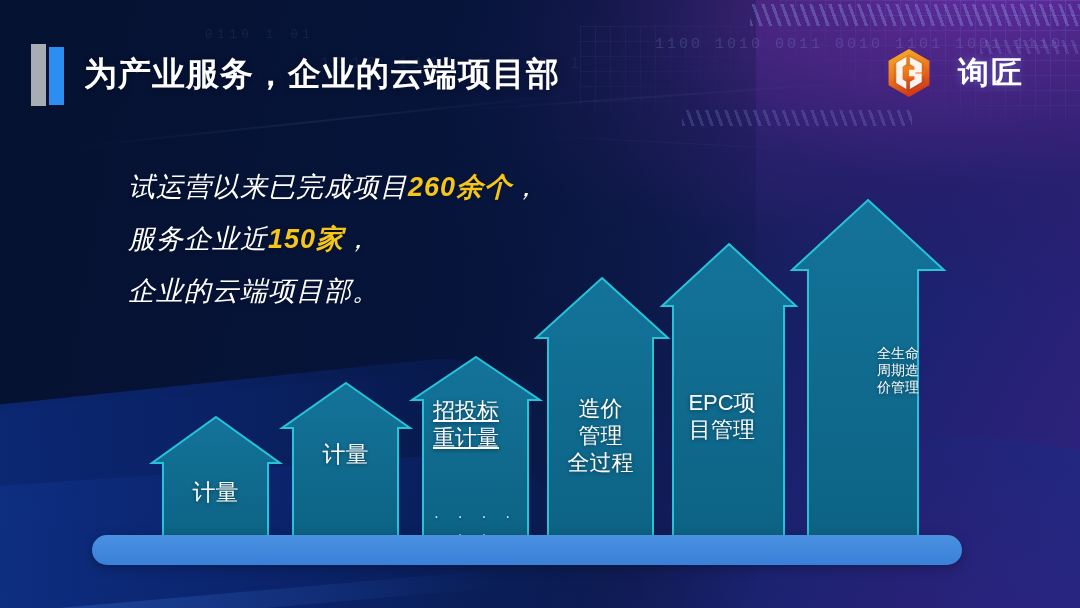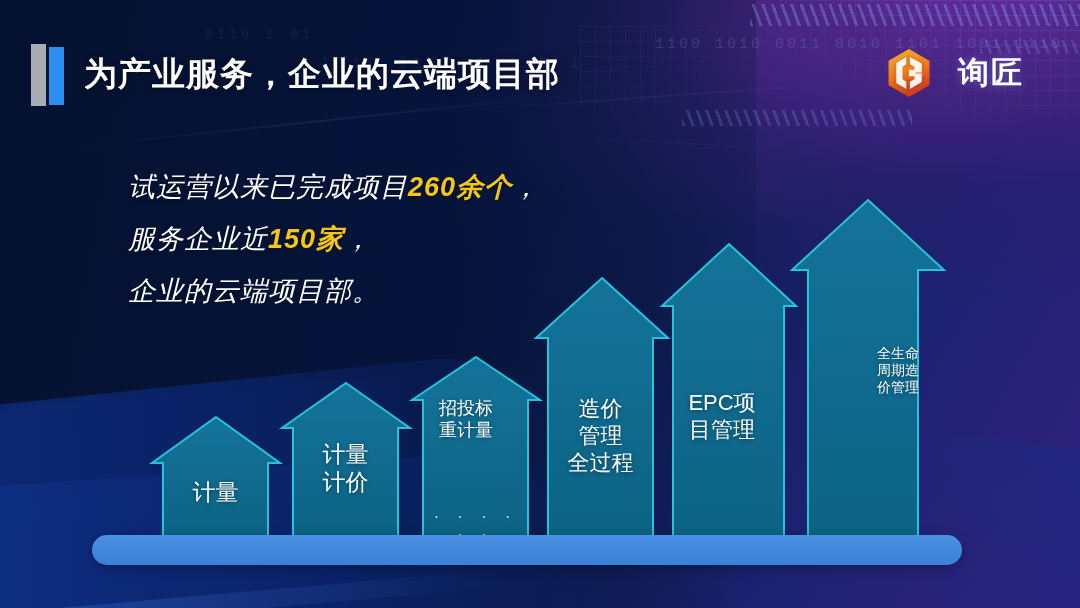--- a/index.html
+++ b/index.html
@@ -228,22 +228,22 @@
       </defs>
       <path d="M 216 417 L 280 463 L 268 463 L 268 540 L 163 540 L 163 463 L 152 463 Z" fill="url(#arrGrad)" stroke="#27c4d9" stroke-width="2" stroke-linejoin="miter"></path>
       <path d="M 346 383 L 410 428 L 398 428 L 398 540 L 293 540 L 293 428 L 282 428 Z" fill="url(#arrGrad)" stroke="#27c4d9" stroke-width="2" stroke-linejoin="miter"></path>
       <path d="M 476 357 L 540 400 L 528 400 L 528 540 L 423 540 L 423 400 L 412 400 Z" fill="url(#arrGrad)" stroke="#27c4d9" stroke-width="2" stroke-linejoin="miter"></path>
       <path d="M 602 278 L 668 338 L 653 338 L 653 540 L 548 540 L 548 338 L 536 338 Z" fill="url(#arrGrad)" stroke="#27c4d9" stroke-width="2" stroke-linejoin="miter"></path>
       <path d="M 729 244 L 796 306 L 784 306 L 784 540 L 673 540 L 673 306 L 662 306 Z" fill="url(#arrGrad)" stroke="#27c4d9" stroke-width="2" stroke-linejoin="miter"></path>
       <path d="M 868 200 L 944 270 L 918 270 L 918 540 L 808 540 L 808 270 L 792 270 Z" fill="url(#arrGrad)" stroke="#27c4d9" stroke-width="2" stroke-linejoin="miter"></path>
     </svg>
   <div id="arrow-labels">
       <div class="arrow-label" style="left: 163px; width: 105px; top: 478px; font-size: 23px;"><div>计量</div></div>
-      <div class="arrow-label" style="left: 293px; width: 105px; top: 440px; font-size: 23px;"><div>计量</div><div>计价</div></div>
-      <div class="arrow-label" style="left: 423px; width: 86px; top: 398px; font-size: 18px;"><div>招投标</div><div>重计量</div></div>
+      <div class="arrow-label" style="left: 293px; width: 105px; top: 440px; font-size: 23px;"><div>计量</div></div>
+      <div class="arrow-label" style="left: 423px; width: 86px; top: 398px; font-size: 22px; text-decoration: underline;"><div>招投标</div><div>重计量</div></div>
       <div class="dots" style="position: absolute; left: 423px; width: 105px; top: 508px;">· · · · · ·</div>
       <div class="arrow-label" style="left: 548px; width: 105px; top: 396px; font-size: 22px;"><div>造价</div><div>管理</div><div>全过程</div></div>
       <div class="arrow-label" style="left: 673px; width: 98px; top: 390px; font-size: 22px;"><div>EPC项</div><div>目管理</div></div>
       <div class="arrow-label" style="left: 808px; width: 110px; top: 345px; font-size: 14px; margin-left: 35px;"><div>全生命</div><div>周期造</div><div>价管理</div></div>
     </div>
 
   <div class="base-bar"></div>
 
 </div>
 

